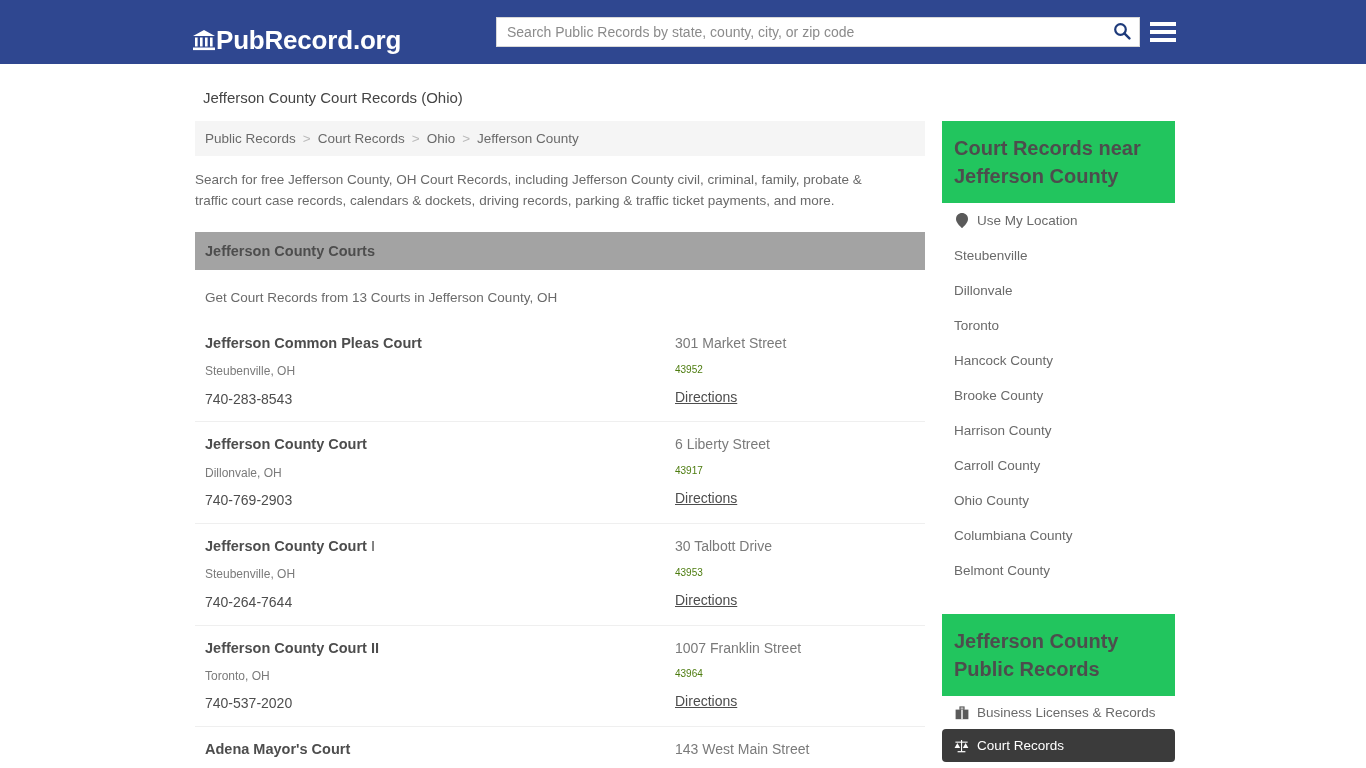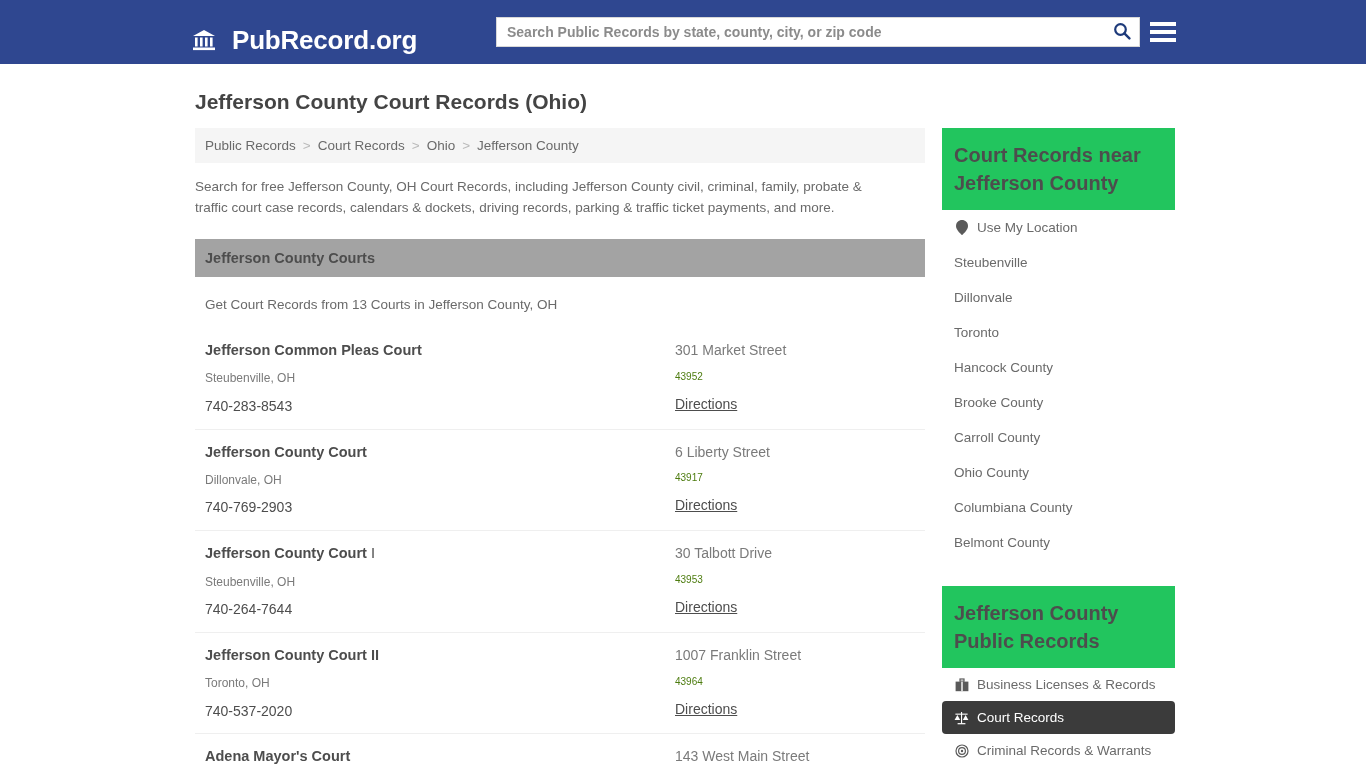--- a/index.html
+++ b/index.html
@@ -12,21 +12,21 @@
   }
 
   
   .site-header {
     width: 1366px; height: 64px;
     background: #2f4790;
     display: flex; align-items: center;
     position: relative;
   }
   .brand {
-    display: flex; align-items: center; gap: 16px;
+    display: flex; align-items: center; gap: 0;
     margin-left: 192px;
     text-decoration: none;
     margin-top: 16px;
   }
   .brand-icon { width: 24px; height: 24px; display: block; }
   .brand-text {
     color: #ffffff; font-size: 26px; font-weight: bold;
     letter-spacing: -0.2px; line-height: 1;
   }
   .search-wrap {
@@ -34,21 +34,20 @@
     width: 644px; height: 30px;
     background: #ffffff;
     display: flex; align-items: center;
     border: 1px solid #d8d8d8;
   }
   .search-input {
     flex: 1; height: 28px; border: 0; outline: 0;
     padding: 0 10px; font-size: 14px;
     color: #333; background: transparent;
     font-family: "Liberation Sans", sans-serif;
-    font-weight: bold;
   }
   .search-input::placeholder { color: #8b8b8b; }
   .search-btn {
     width: 34px; height: 28px; border: 0; background: transparent;
     display: flex; align-items: center; justify-content: center;
     cursor: pointer; padding: 0;
   }
   .menu-btn {
     position: absolute; left: 1150px; top: 19px;
     width: 26px; height: 26px;
@@ -56,22 +55,22 @@
     gap: 4px; background: transparent; border: 0; cursor: pointer; padding: 0;
   }
   .menu-btn span { display: block; width: 26px; height: 4px; background: #ffffff; }
 
   
   .page {
     width: 1366px;
     padding: 0 192px 0 195px;
   }
   .page-title {
-    font-size: 21px; font-weight: bold; color: #444;
-    margin: 25px 0 14px 0; line-height: 1.2;
+    font-size: 15px; font-weight: normal; color: #444;
+    margin: 25px 0 14px 8px; line-height: 1.2;
   }
   .columns { display: flex; align-items: flex-start; gap: 10px; }
   .main-col { width: 730px; flex: 0 0 730px; }
   .side-col { width: 233px; flex: 0 0 233px; margin-left: 7px; }
 
   
   .breadcrumb {
     background: #f5f5f5;
     padding: 10px 10px;
     font-size: 13.5px; color: #6a6a6a;
@@ -301,20 +300,23 @@
         <li class="side-item">
             <span>Toronto</span>
           </li>
         <li class="side-item">
             <span>Hancock County</span>
           </li>
         <li class="side-item">
             <span>Brooke County</span>
           </li>
         <li class="side-item">
+            <span>Harrison County</span>
+          </li>
+        <li class="side-item">
             <span>Carroll County</span>
           </li>
         <li class="side-item">
             <span>Ohio County</span>
           </li>
         <li class="side-item">
             <span>Columbiana County</span>
           </li>
         <li class="side-item">
             <span>Belmont County</span>

